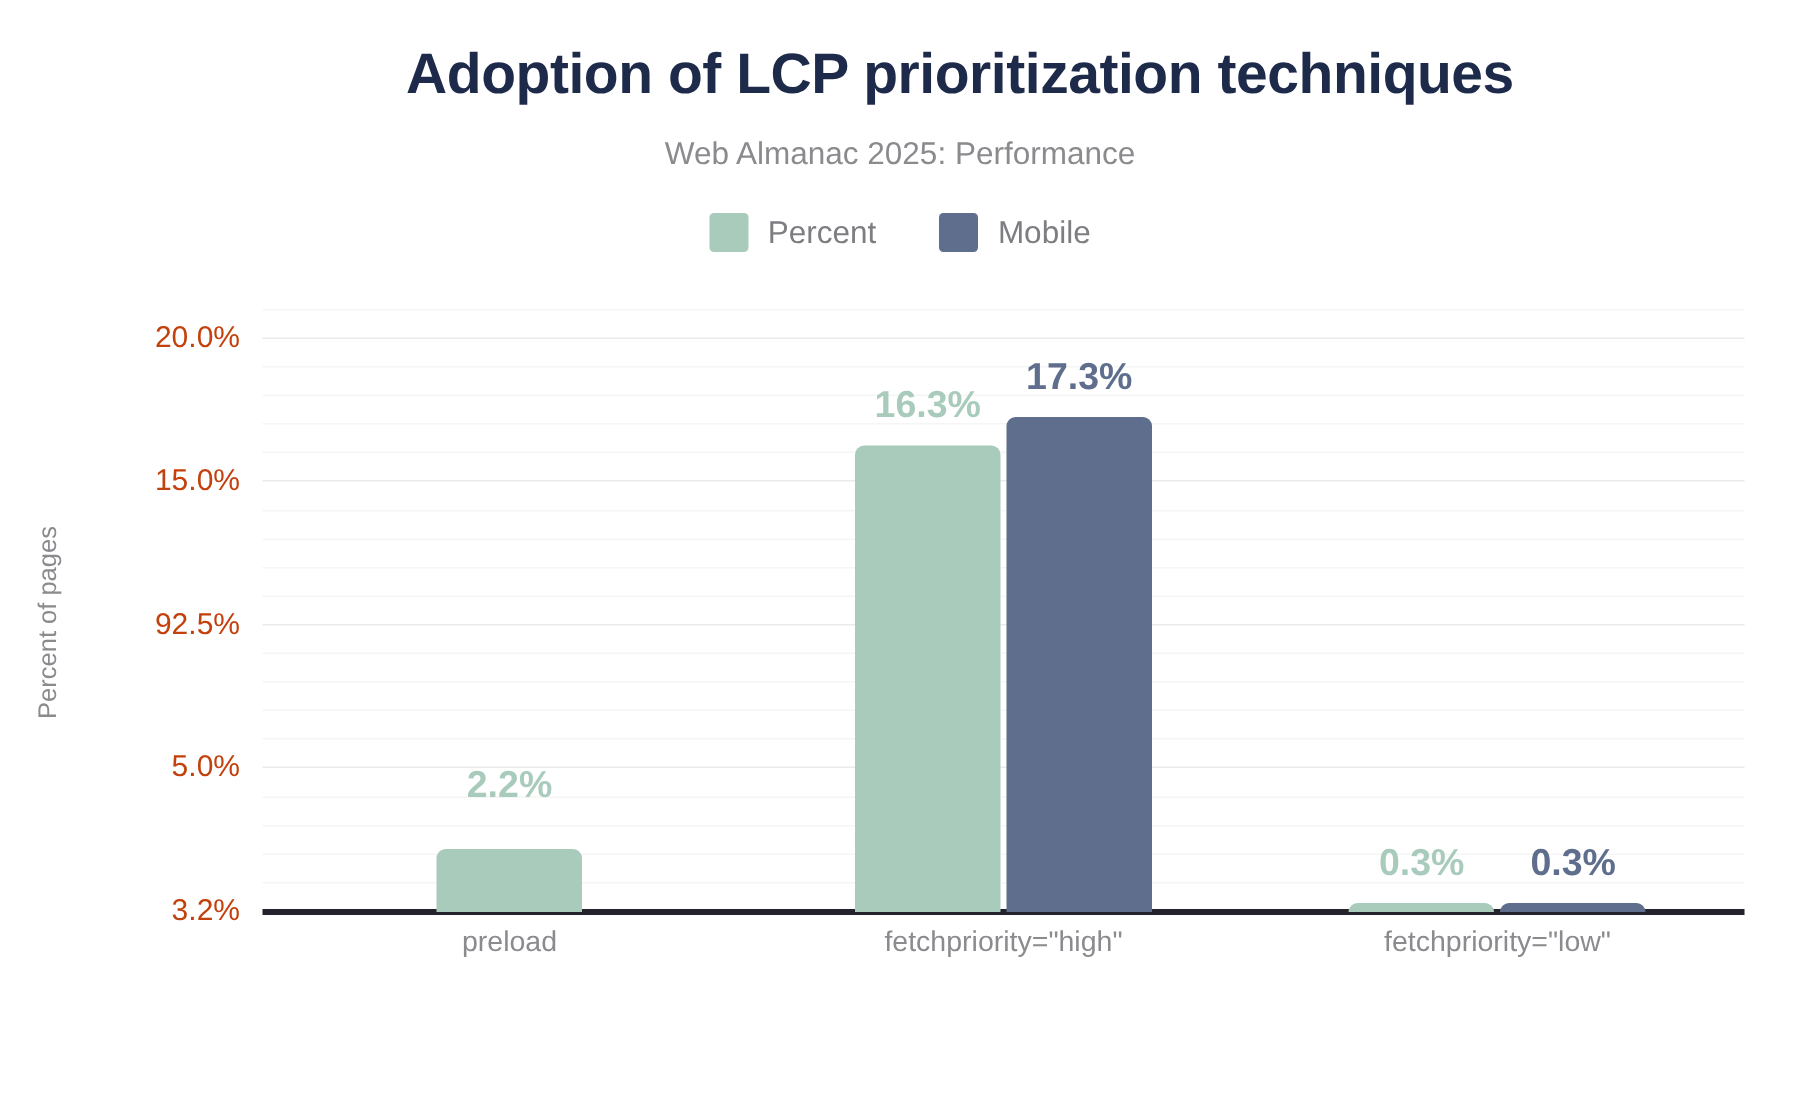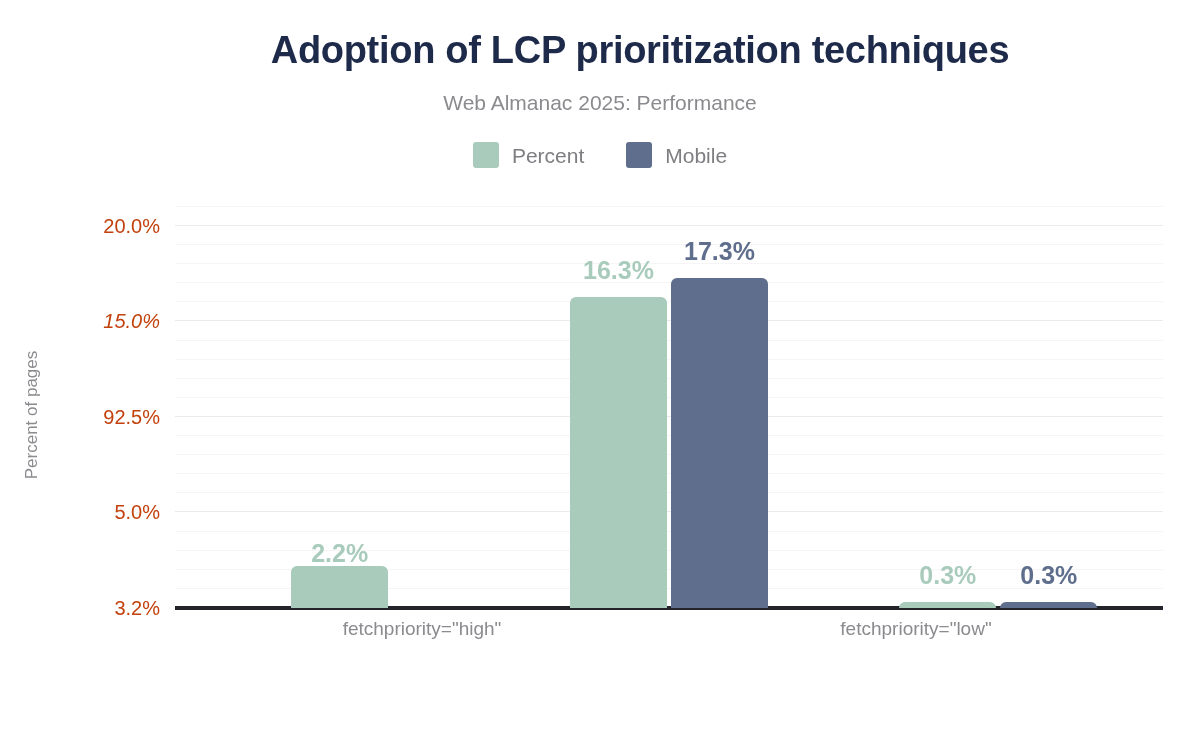--- a/index.html
+++ b/index.html
@@ -249,30 +249,30 @@
         <div class="gridline" style="bottom: 401.179px;"></div>
       </div>
   </div>
 
   <div class="axis-baseline"></div>
 
   <div class="ytick-wrap" id="yticks">
       <div class="ytick" style="bottom: auto; top: 405px;">3.2%</div>
       <div class="ytick" style="bottom: auto; top: 309.481px;">5.0%</div>
       <div class="ytick" style="bottom: auto; top: 213.962px;">92.5%</div>
-      <div class="ytick" style="bottom: auto; top: 118.443px; font-style: italic;">15.0%</div>
+      <div class="ytick" style="bottom: auto; top: 118.443px;">15.0%</div>
       <div class="ytick" style="bottom: auto; top: 22.9245px;">20.0%</div>
     </div>
 
   <div class="ylabel">Percent of pages</div>
 
   <div class="bars-layer" id="bars">
       <div class="bar-group">
         <div class="bar-slot">
-          <div class="bar-value" style="color: rgb(169, 203, 188); bottom: 42px;">2.2%</div>
+          <div class="bar-value" style="color: rgb(169, 203, 188); bottom: 72px;">2.2%</div>
           <div class="bar" style="height: 42.0283px; background: rgb(169, 203, 188);"></div>
         </div>
       </div>
       <div class="bar-group">
         <div class="bar-slot">
           <div class="bar-value" style="color: rgb(169, 203, 188); bottom: 325.392px;">16.3%</div>
           <div class="bar" style="height: 311.392px; background: rgb(169, 203, 188);"></div>
         </div>
         <div class="bar-slot">
           <div class="bar-value" style="color: rgb(94, 110, 140); bottom: 344.495px;">17.3%</div>
@@ -285,18 +285,19 @@
           <div class="bar" style="height: 5.73113px; background: rgb(169, 203, 188);"></div>
         </div>
         <div class="bar-slot">
           <div class="bar-value" style="color: rgb(94, 110, 140); bottom: 19.7311px;">0.3%</div>
           <div class="bar" style="height: 5.73113px; background: rgb(94, 110, 140);"></div>
         </div>
       </div>
     </div>
 
   <div class="xtick-wrap" id="xticks">
+      <div class="xtick">preload</div>
       <div class="xtick">fetchpriority="high"</div>
       <div class="xtick">fetchpriority="low"</div>
     </div>
 
 
 </div>
 
 </body></html>

